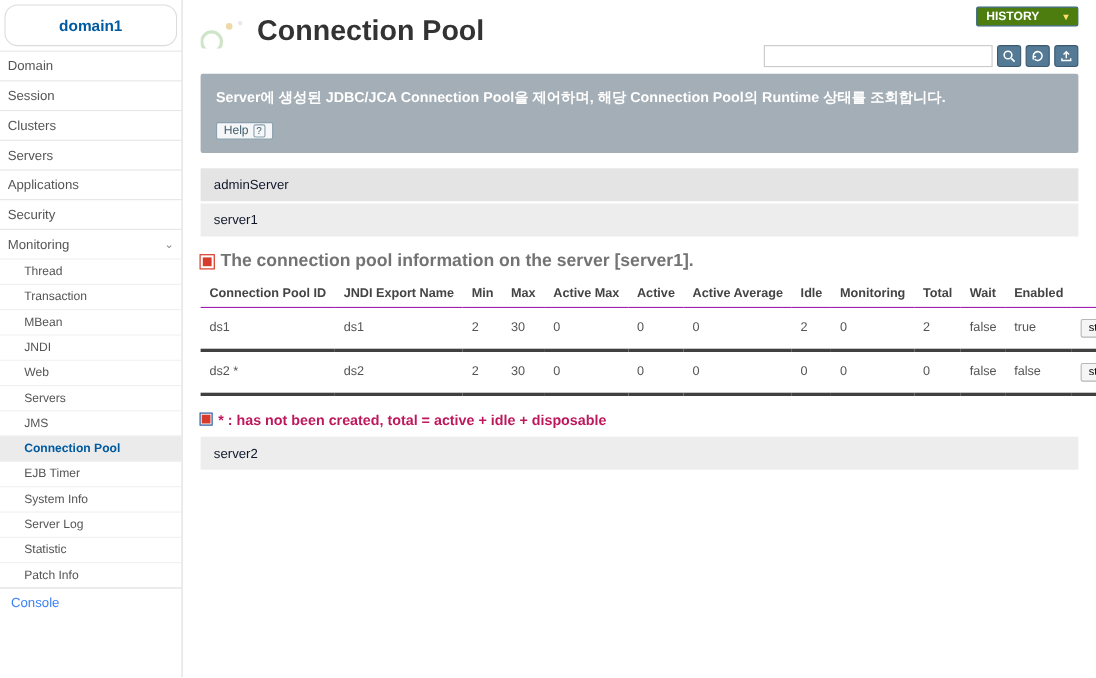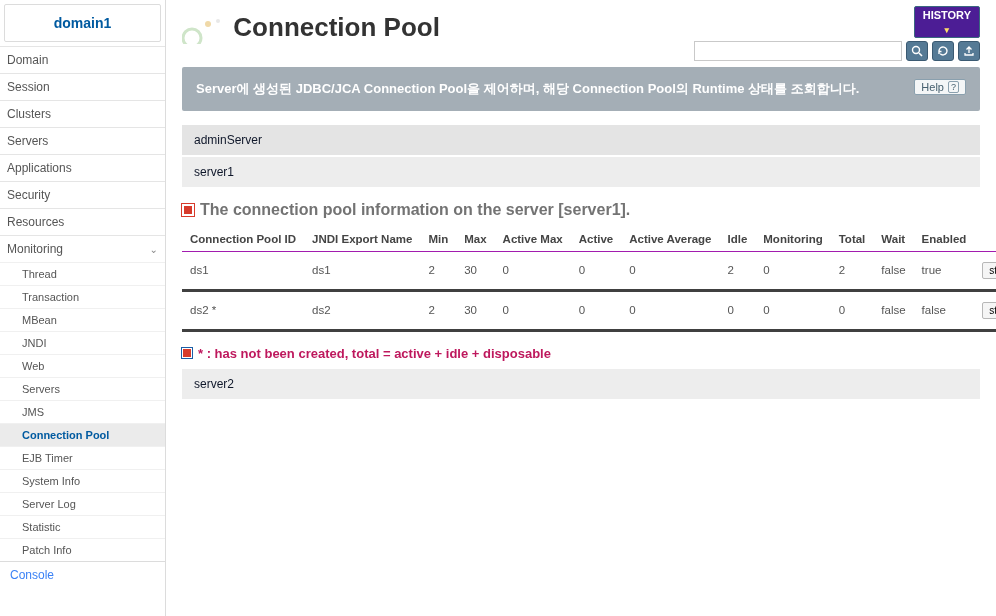--- a/index.html
+++ b/index.html
@@ -23,21 +23,21 @@
     flex-direction: column;
   }
   .domain-box {
     border: 1px solid #dcdcdc;
     margin: 4px;
     text-align: center;
     padding: 10px 0;
     font-weight: bold;
     color: #005aa0;
     font-size: 14px;
-    border-radius: 2px;
+    border-radius: 12px;
   }
   .nav-section {
     border-top: 1px solid #e5e5e5;
   }
   .nav-head {
     padding: 6px 7px;
     font-size: 12px;
     color: #555;
     cursor: pointer;
     display: flex;
@@ -71,32 +71,31 @@
   .main {
     flex: 1;
     padding: 6px 16px 0 16px;
     position: relative;
     overflow-y: auto;
   }
   .history-btn {
     position: absolute;
     top: 6px;
     right: 16px;
-    background: #4c1d95;
+    background: #4d7c0f;
     border: 1px solid #3a6880;
     color: #fff;
     font-weight: bold;
     font-size: 11px;
     padding: 2px 8px;
     border-radius: 2px;
     display: flex;
     align-items: center;
-    gap: 4px;
-    cursor: pointer;
-    flex-direction: column;
+    gap: 22px;
+    cursor: pointer;
   }
   .history-btn .chev { font-size: 9px; color: #ffde6b; }
   .title-block { margin-top: 6px; }
   .page-title {
     font-size: 26px;
     font-weight: 600;
     color: #333;
     margin-bottom: 4px;
   }
   .title-dots {
@@ -136,20 +135,21 @@
     background: #a4aeb6;
     color: #fff;
     padding: 12px 14px;
     border-radius: 2px;
     font-size: 13px;
     display: flex;
     justify-content: space-between;
     align-items: flex-start;
     gap: 12px;
     margin-bottom: 14px;
+    flex-direction: column;
   }
   .desc-text { flex: 1; font-weight: 600; line-height: 1.5; }
   .help-btn {
     background: #f4f6f7;
     color: #46606f;
     border: 1px solid #8aa0ae;
     padding: 1px 6px;
     font-size: 11px;
     border-radius: 2px;
     cursor: pointer;
@@ -249,23 +249,20 @@
         <div class="nav-head">Clusters</div>
       </div>
     <div class="nav-section">
         <div class="nav-head">Servers</div>
       </div>
     <div class="nav-section">
         <div class="nav-head">Applications</div>
       </div>
     <div class="nav-section">
         <div class="nav-head">Security</div>
-      </div>
-    <div class="nav-section">
-        <div class="nav-head">Resources</div>
       </div>
 
     <div class="nav-section">
       <div class="nav-head">
         <span>Monitoring</span>
         <span class="chevron">⌄</span>
       </div>
       <ul class="sub-list">
         <li class="sub-item">Thread</li>
         <li class="sub-item">Transaction</li>

